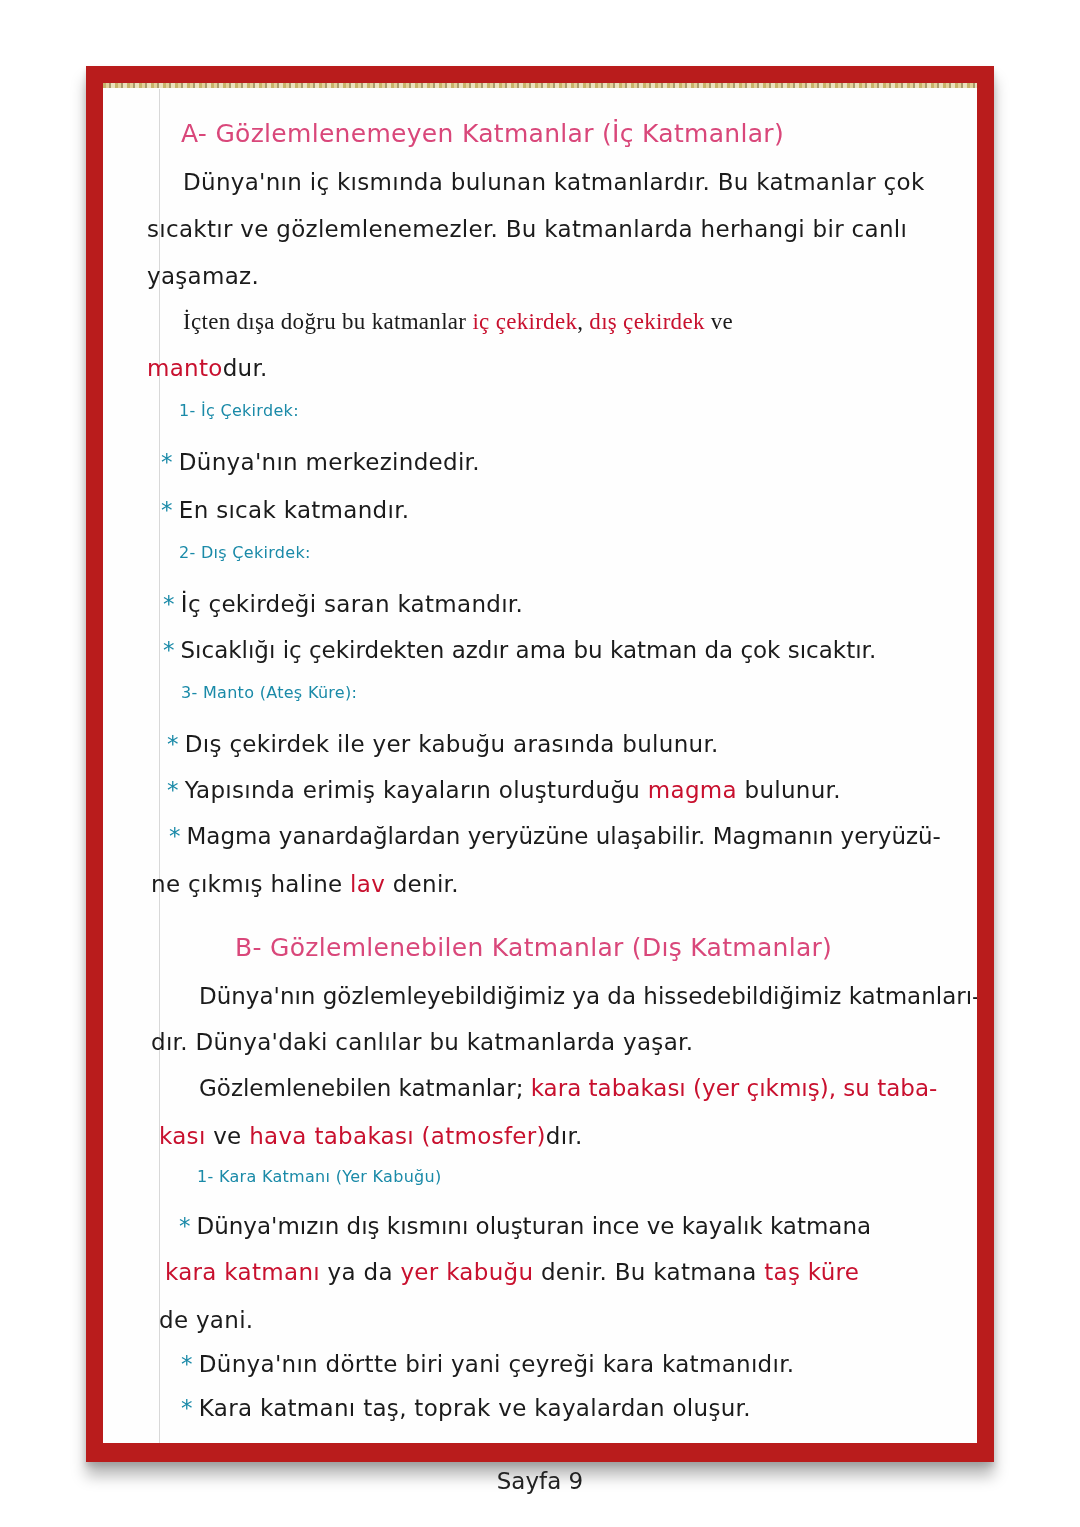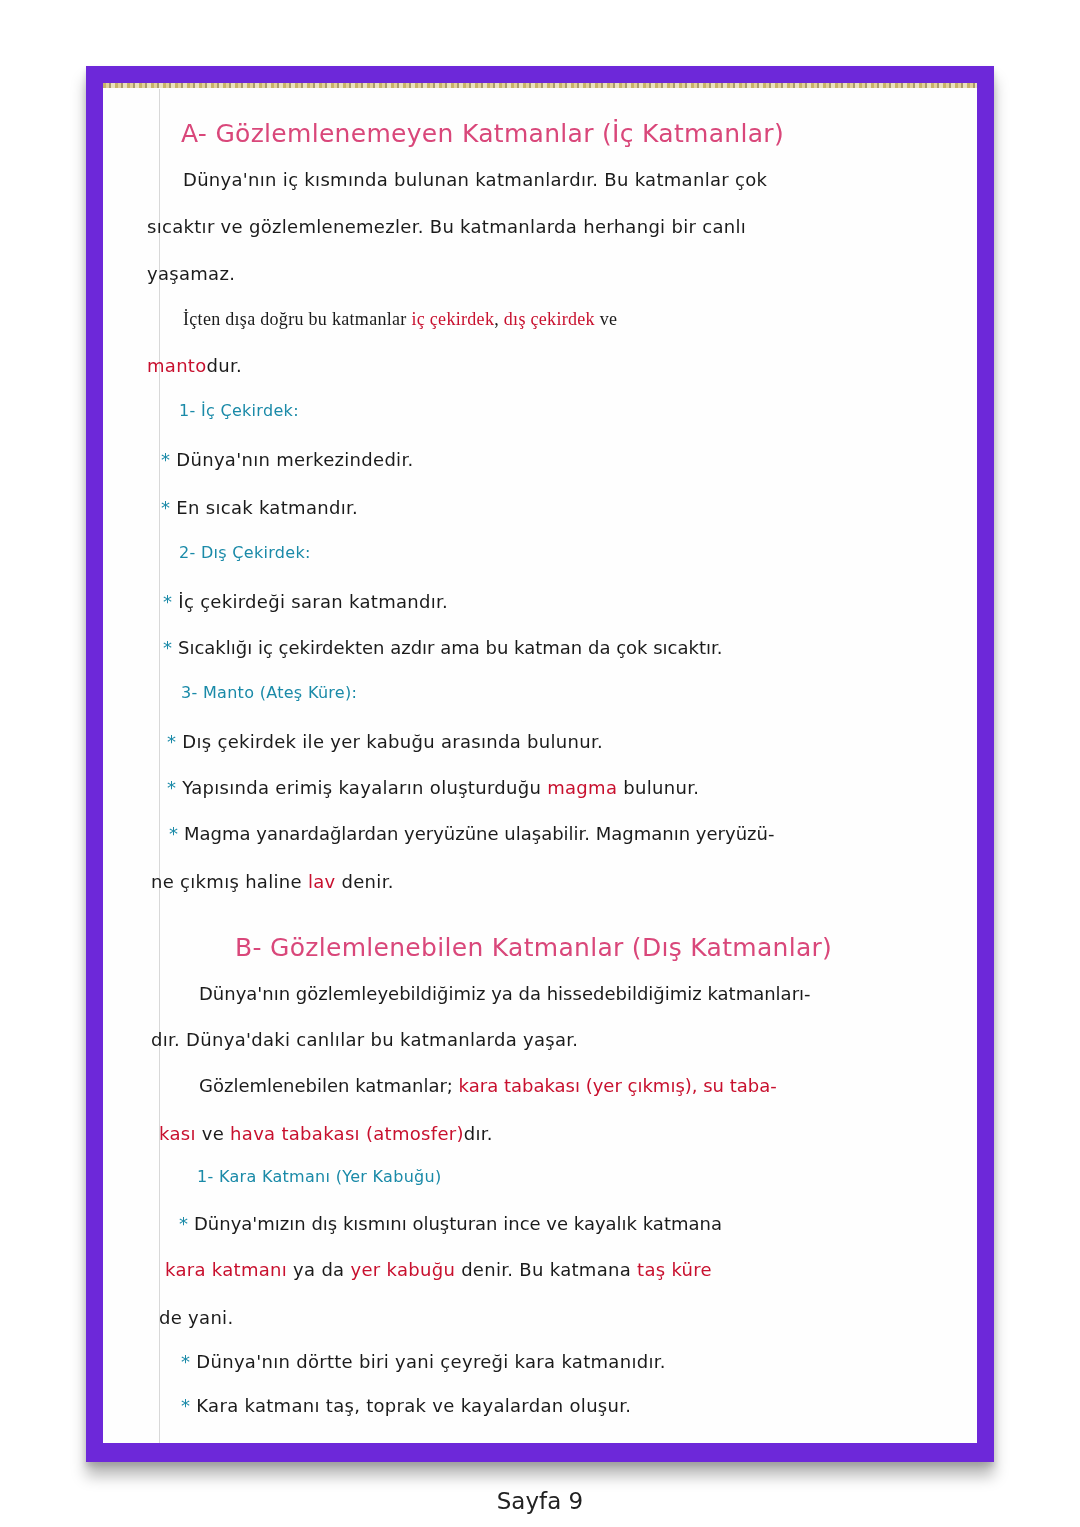--- a/index.html
+++ b/index.html
@@ -2,47 +2,47 @@
 <html><head>
 <meta charset="utf-8">
 <style>
   html, body { margin: 0; padding: 0; }
   body {
     width: 1080px; height: 1527px; background: #ffffff; position: relative; overflow: hidden;
     font-family: "DejaVu Sans", sans-serif;
   }
   .frame {
     position: absolute; left: 86px; top: 66px; width: 908px; height: 1396px;
-    background: #6d28d9;
+    background: #b91c1c;
     box-shadow: 0 14px 14px rgba(0,0,0,0.28), 0 4px 6px rgba(0,0,0,0.15);
     text-align: right;
   }
   .paper {
     position: absolute; left: 17px; top: 17px; width: 874px; height: 1360px;
     background: #fefefe; overflow: hidden;
   }
   .tape {
     position: absolute; left: 0; top: 0; width: 100%; height: 5px;
     background: repeating-linear-gradient(90deg, #b59a3a 0 3px, #d9c27a 3px 6px, #8e7a3a 6px 8px, #e4d8a8 8px 12px);
     opacity: 0.75;
   }
   .margin-line {
     position: absolute; left: 56px; top: 6px; bottom: 0; width: 1px; background: #d8d8d8;
   }
   .line {
-    position: absolute; white-space: nowrap; font-size: 18px; color: #1b1b1b; letter-spacing: 0.3px;
+    position: absolute; white-space: nowrap; font-size: 23px; color: #1b1b1b; letter-spacing: 0.3px;
     font-family: "DejaVu Sans", sans-serif;
   }
   .heading-pink { color: #d9477a; font-size: 25px; }
   .heading-teal { color: #1a8aa8; font-size: 16px; }
   .red { color: #c8102e; }
   .star { color: #1a8aa8; margin-right: 6px; }
   .footer {
     position: absolute; left: 0; width: 1080px; top: 1468px; text-align: center;
-    font-size: 23px; color: #222; font-family: "DejaVu Sans", sans-serif; margin-top: 20px;
+    font-size: 23px; color: #222; font-family: "DejaVu Sans", sans-serif;
   }
 </style>
 </head>
 <body>
 
 <div class="frame">
   <div class="paper">
     <div class="tape"></div>
     <div class="margin-line"></div>
 

